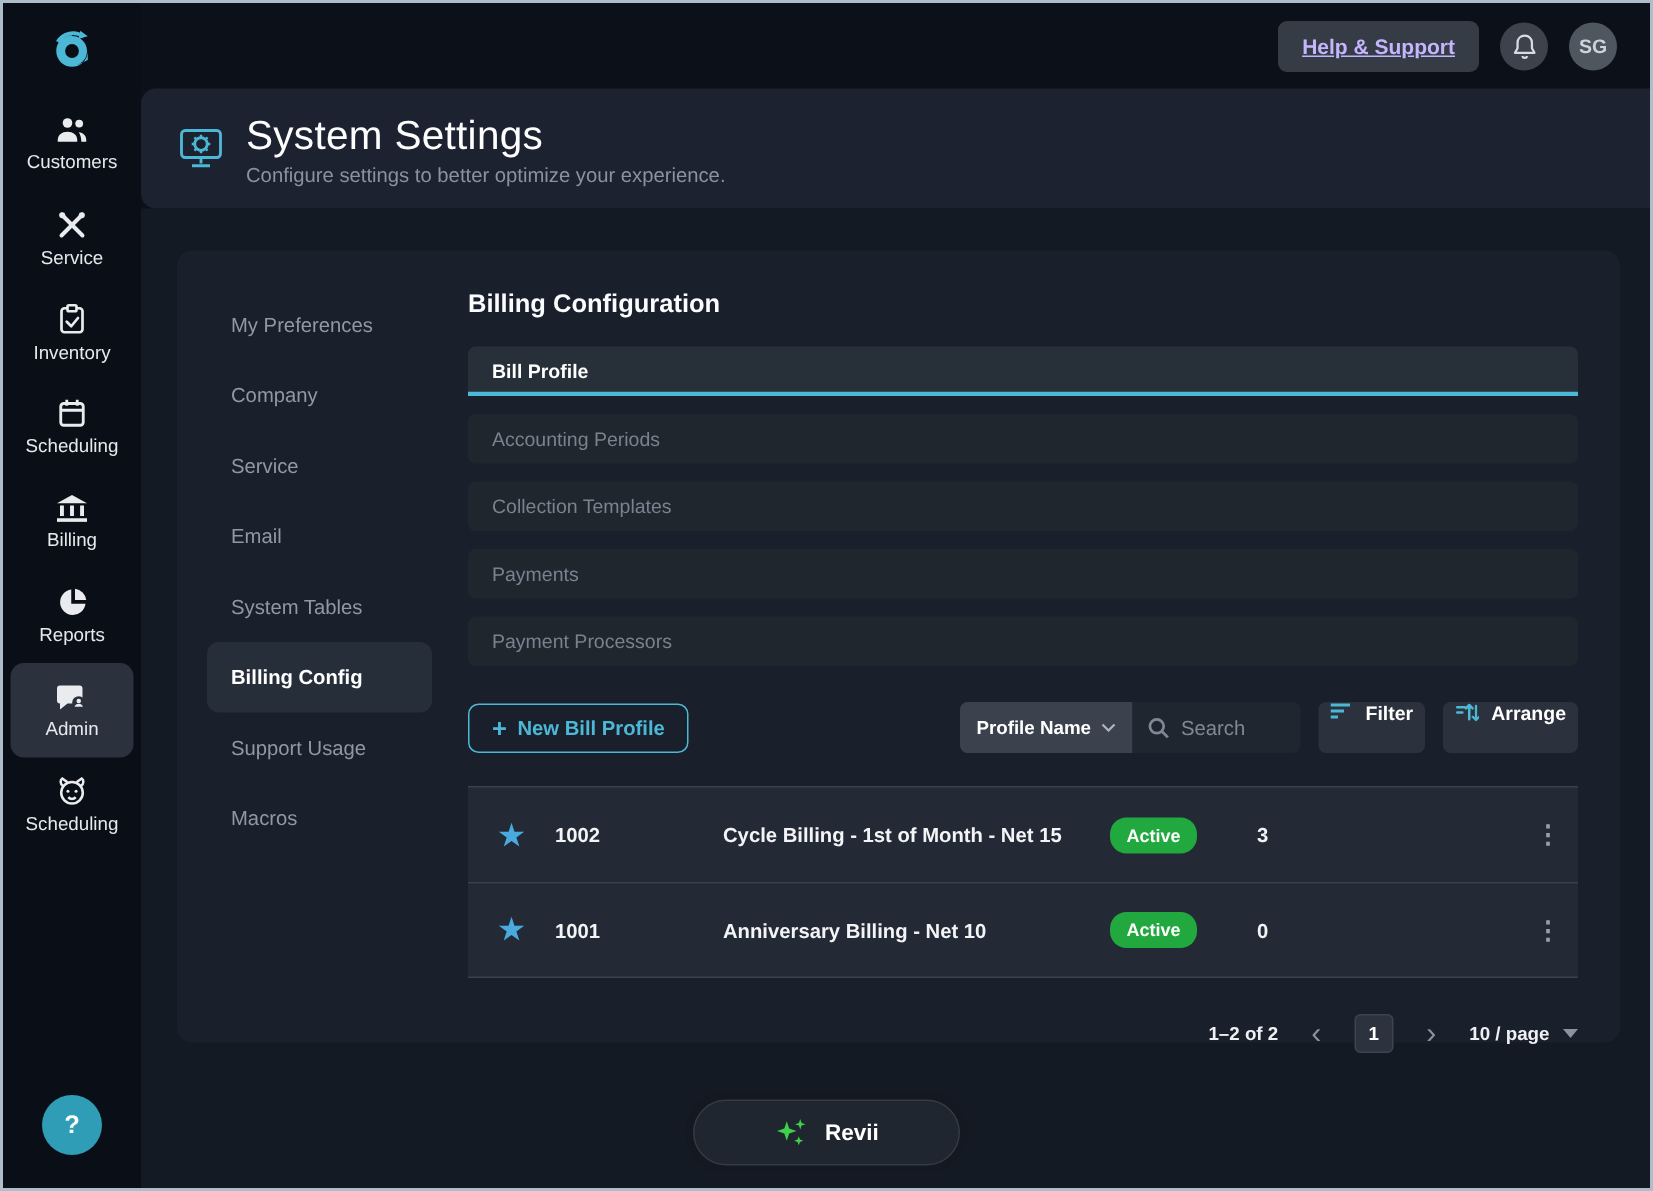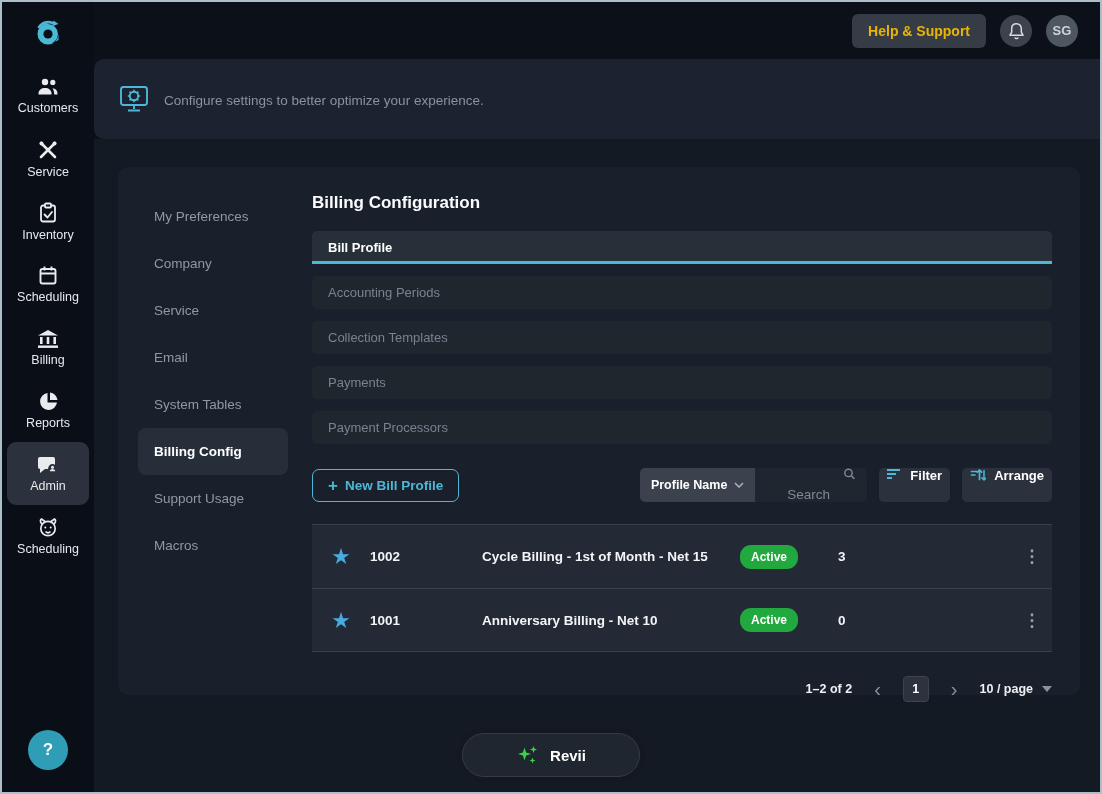--- a/index.html
+++ b/index.html
@@ -5,23 +5,23 @@
   * { margin:0; padding:0; box-sizing:border-box; }
   html,body { background:#3a4654; }
   .window {
     position:relative; width:1102px; height:794px;
     background:#0c1119; border:2px solid #aebdca; overflow:hidden;
     font-family:"Liberation Sans", sans-serif; color:#e9ecef;
   }
   
   .topbar { position:absolute; left:92px; right:0; top:0; height:57px;
     display:flex; align-items:center; justify-content:flex-end; gap:14px; padding-right:22px; }
-  .help-support-btn { background:#353c46; border:none; color:#eab308; font-weight:bold;
+  .help-support-btn { background:#353c46; border:none; color:#c4b5fd; font-weight:bold;
     font-size:14px; padding:9px 16px; border-radius:6px; cursor:pointer;
-    font-family:"Liberation Sans", sans-serif; }
+    font-family:"Liberation Sans", sans-serif;text-decoration:underline; }
   .icon-circle { width:32px; height:32px; border-radius:50%; background:#3c434d;
     display:flex; align-items:center; justify-content:center; cursor:pointer; }
   .avatar { width:32px; height:32px; border-radius:50%; background:#4e565f;
     display:flex; align-items:center; justify-content:center;
     color:#ced3d9; font-size:13px; font-weight:bold; cursor:pointer; }
   
   .sidebar { position:absolute; left:0; top:0; bottom:0; width:92px; background:#0a0f17; }
   .logo-wrap { height:62px; display:flex; align-items:center; justify-content:center; }
   .side-nav { display:flex; flex-direction:column; }
   .side-item { height:63px; margin:0 5px; border-radius:9px; display:flex; flex-direction:column;
@@ -57,22 +57,22 @@
   .toolbar { display:flex; align-items:center; margin-top:24px; }
   .new-profile-btn { display:flex; align-items:center; gap:7px; background:transparent;
     border:1.5px solid #4cb8d6; color:#4cb8d6; font-weight:bold; font-size:13.5px;
     padding:8px 15px; border-radius:7px; cursor:pointer; font-family:"Liberation Sans", sans-serif; }
   .new-profile-btn .plus { font-size:17px; font-weight:bold; line-height:13px; }
   .toolbar-right { margin-left:auto; display:flex; align-items:center; gap:12px; }
   .search-group { display:flex; align-items:stretch; }
   .column-select { display:flex; align-items:center; gap:7px; background:#3b424e;
     color:#fff; font-weight:bold; font-size:12.5px; padding:0 11px; height:34px;
     border-radius:5px 0 0 5px; cursor:pointer; white-space:nowrap; }
-  .search-box { display:flex; align-items:flex-end; gap:7px; background:#20262f;
-    height:34px; padding:0 10px; border-radius:0 5px 5px 0; width:112px;flex-direction:column; }
+  .search-box { display:flex; align-items:center; gap:7px; background:#20262f;
+    height:34px; padding:0 10px; border-radius:0 5px 5px 0; width:112px; }
   .search-box input { background:transparent; border:none; outline:none; width:70px;
     color:#dfe3e8; font-size:13.5px; font-family:"Liberation Sans", sans-serif; }
   .search-box input::placeholder { color:#7f8894; }
   .tool-btn { display:flex; align-items:flex-start; gap:8px; background:#2b323d; border:none;
     color:#fff; font-weight:bold; font-size:13px; height:34px; padding:0 8px;
     border-radius:5px; cursor:pointer; font-family:"Liberation Sans", sans-serif; }
   
   .table { margin-top:22px; }
   .thead { display:flex; align-items:center; height:38px; font-size:11.5px; font-weight:bold;
     color:#e2e6ea; letter-spacing:.3px; }
@@ -231,20 +231,21 @@
   <header class="header-band">
     <span>
       <svg width="32" height="30" viewBox="0 0 32 30" fill="none" stroke="#4cb8d6" stroke-width="1.9">
           <rect x="3" y="3" width="26" height="18" rx="2.5"></rect>
           <circle cx="16" cy="12" r="4.2"></circle>
           <path d="M16 5.8 v2 M16 16.2 v2 M9.8 12 h2 M20.2 12 h2 M11.6 7.6 l1.4 1.4 M19 15 l1.4 1.4 M20.4 7.6 L19 9 M13 15 l-1.4 1.4" stroke-width="1.6"></path>
           <path d="M16 21 v4 M10 26.5 h12"></path>
         </svg>
     </span>
     <div class="header-text">
+      <div class="title">System Settings</div>
       <div class="subtitle">Configure settings to better optimize your experience.</div>
     </div>
   </header>
 
   <div class="main-bg"></div>
 
   <section class="panel">
 
     <div class="settings-nav">
       <div class="set-item">My Preferences</div>

